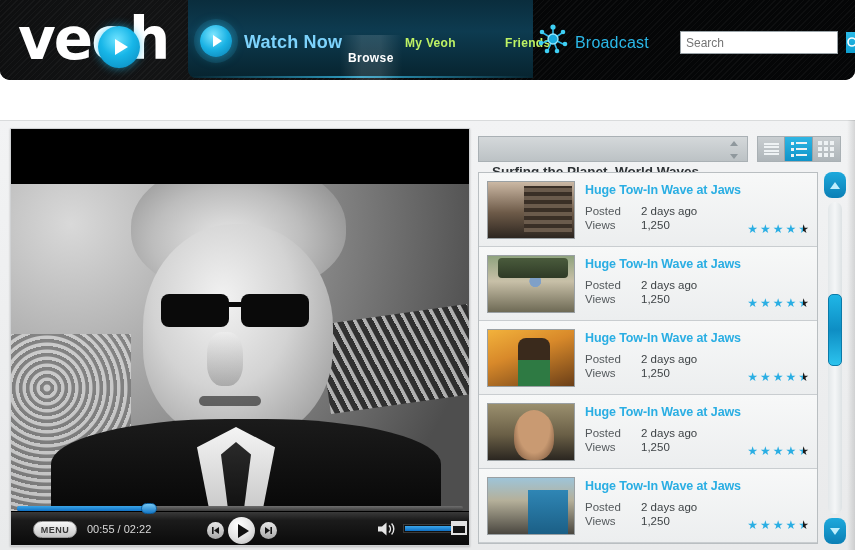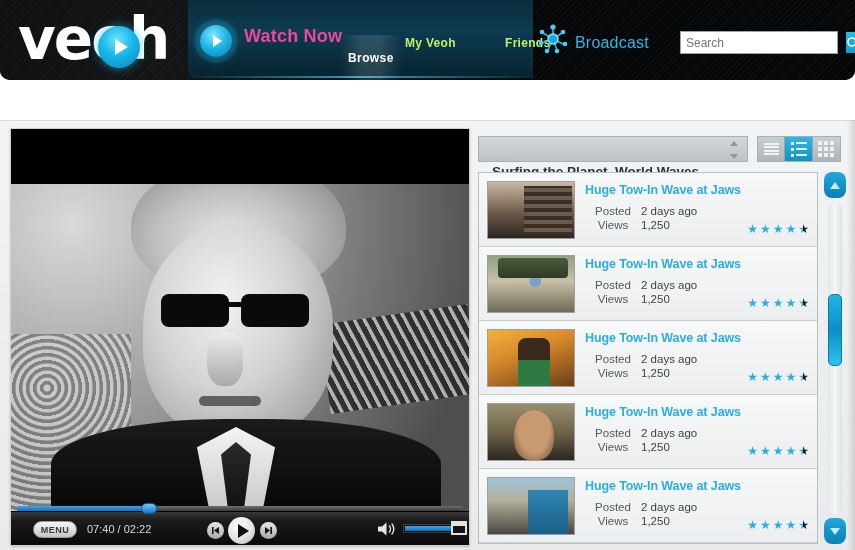--- a/index.html
+++ b/index.html
@@ -68,22 +68,22 @@
     display:flex; align-items:center; justify-content:center;
   }
   .play-circle::after{
     content:""; width:0;height:0;
     border-left:9px solid #fff;
     border-top:6px solid transparent;
     border-bottom:6px solid transparent;
     margin-left:3px;
   }
   .watchnow-label{
-    position:absolute; left:244px; top:26px;
-    color:#ec4899; font-size:18px; font-weight:600; letter-spacing:0.2px;
+    position:absolute; left:244px; top:32px;
+    color:#7dd3fc; font-size:18px; font-weight:600; letter-spacing:0.2px;
   }
   .nav-browse{
     position:absolute; left:340px; top:35px;
     color:#ffffff; font-size:12px; font-weight:bold; letter-spacing:0.4px;
     padding:16px 8px; border-radius:3px;
     background: linear-gradient(90deg, rgba(255,255,255,0) 0%, rgba(255,255,255,0.13) 35%, rgba(255,255,255,0.13) 65%, rgba(255,255,255,0) 100%);
     cursor:pointer;
   }
   .nav-link{
     position:absolute; top:36px;
@@ -363,21 +363,21 @@
     padding:7px 8px 0 8px; cursor:pointer;
   }
   .pl-thumb{
     position:absolute; left:8px; top:8px; width:88px; height:58px;
     border:1px solid #9aa0a3; overflow:hidden; background:#333;
   }
   .pl-title{
     position:absolute; left:106px; top:10px;
     color:#2aaee3; font-size:12.5px; font-weight:bold; letter-spacing:-0.1px;
   }
-  .pl-meta{ position:absolute; left:106px; top:32px; font-size:11.5px; color:#4a4f52;text-align:center; }
+  .pl-meta{ position:absolute; left:106px; top:32px; font-size:11.5px; color:#4a4f52; }
   .pl-row{ display:flex; margin-bottom:2px; }
   .pl-k{ width:56px; color:#54595c; }
   .pl-v{ color:#3e4346; }
   .pl-stars{ position:absolute; right:8px; bottom:11px; display:flex; gap:2px; }
   .star{ font-size:12px; line-height:12px; color:#2aaee3; }
   .star.half{
     background:linear-gradient(90deg,#2aaee3 50%, #1a1a1a 50%);
     -webkit-background-clip:text; background-clip:text; color:transparent;
   }
 
@@ -525,21 +525,21 @@
     </div>
 
     <div class="ctrl-bar">
       <div class="scrub-track">
         <div class="scrub-fill"></div>
         <div class="scrub-knob"></div>
       </div>
 
       <div class="menu-btn">MENU</div>
       <div class="time-txt">
-        <span>07:40</span>
+        <span>00:55</span>
         <span>/</span>
         <span>02:22</span>
       </div>
 
       <div class="ctrl-center">
         <div class="btn-prev">
           <svg width="9" height="9" viewBox="0 0 9 9">
               <path d="M8 1 L3 4.5 L8 8 Z" fill="#151515"></path>
               <rect x="1" y="1" width="1.6" height="7" fill="#151515"></rect>
             </svg>

